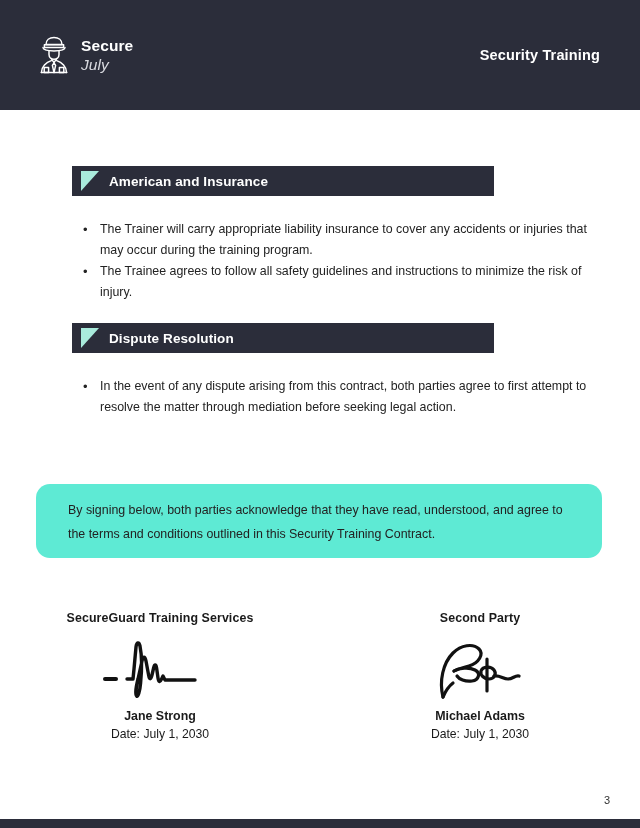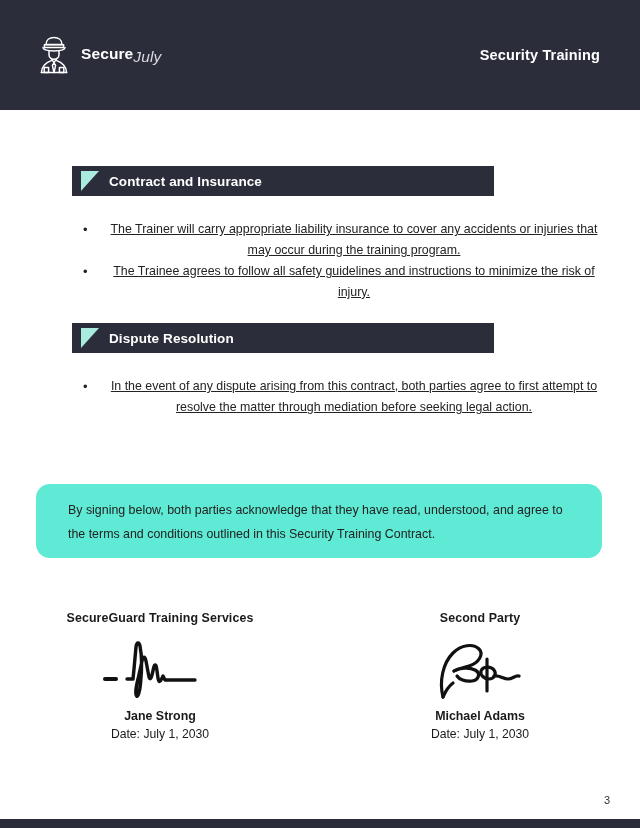--- a/index.html
+++ b/index.html
@@ -44,21 +44,21 @@
     gap: 9px;
   }
   .brand-mark {
     width: 36px;
     height: 42px;
     display: block;
     flex: 0 0 auto;
   }
   .brand-words {
     display: flex;
-    flex-direction: row;
+    flex-direction: column;
     line-height: 1.0;
   }
   .brand-top {
     color: #ffffff;
     font-size: 15.5px;
     font-weight: bold;
     letter-spacing: 0.1px;
   }
   .brand-bottom {
     color: #d9dae0;
@@ -106,22 +106,21 @@
     list-style: none;
   }
   .bullets li {
     position: relative;
     color: #232323;
     font-size: 12.4px;
     line-height: 21px;
     padding-left: 20px;
     margin-left: 80px;
     margin-right: 32px;
-    text-align: center;
-    text-decoration: underline;
+    text-align: left;
   }
   .bullets li::before {
     content: "\2022";
     position: absolute;
     left: 3px;
     top: 0;
     font-size: 13px;
     color: #232323;
     line-height: 21px;
   }
@@ -236,21 +235,21 @@
       </span>
     </div>
 
     <div class="header-title">Security Training</div>
   </div>
 
   <div class="section-bar" style="position:absolute; left:36px; top:166px;">
     <svg class="bar-triangle" viewBox="0 0 18 20">
       <polygon points="0,0 18,0 0,20" fill="#a9ebdc"></polygon>
     </svg>
-    <span class="section-title">Contract and Insurance</span>
+    <span class="section-title">American and Insurance</span>
   </div>
 
   <ul class="bullets" style="position:absolute; left:0; top:219px; width:640px;">
     <li>The Trainer will carry appropriate liability insurance to cover any accidents or injuries that may occur during the training program.</li>
     <li>The Trainee agrees to follow all safety guidelines and instructions to minimize the risk of injury.</li>
   </ul>
 
   <div class="section-bar" style="position:absolute; left:36px; top:323px;">
     <svg class="bar-triangle" viewBox="0 0 18 20">
       <polygon points="0,0 18,0 0,20" fill="#a9ebdc"></polygon>

